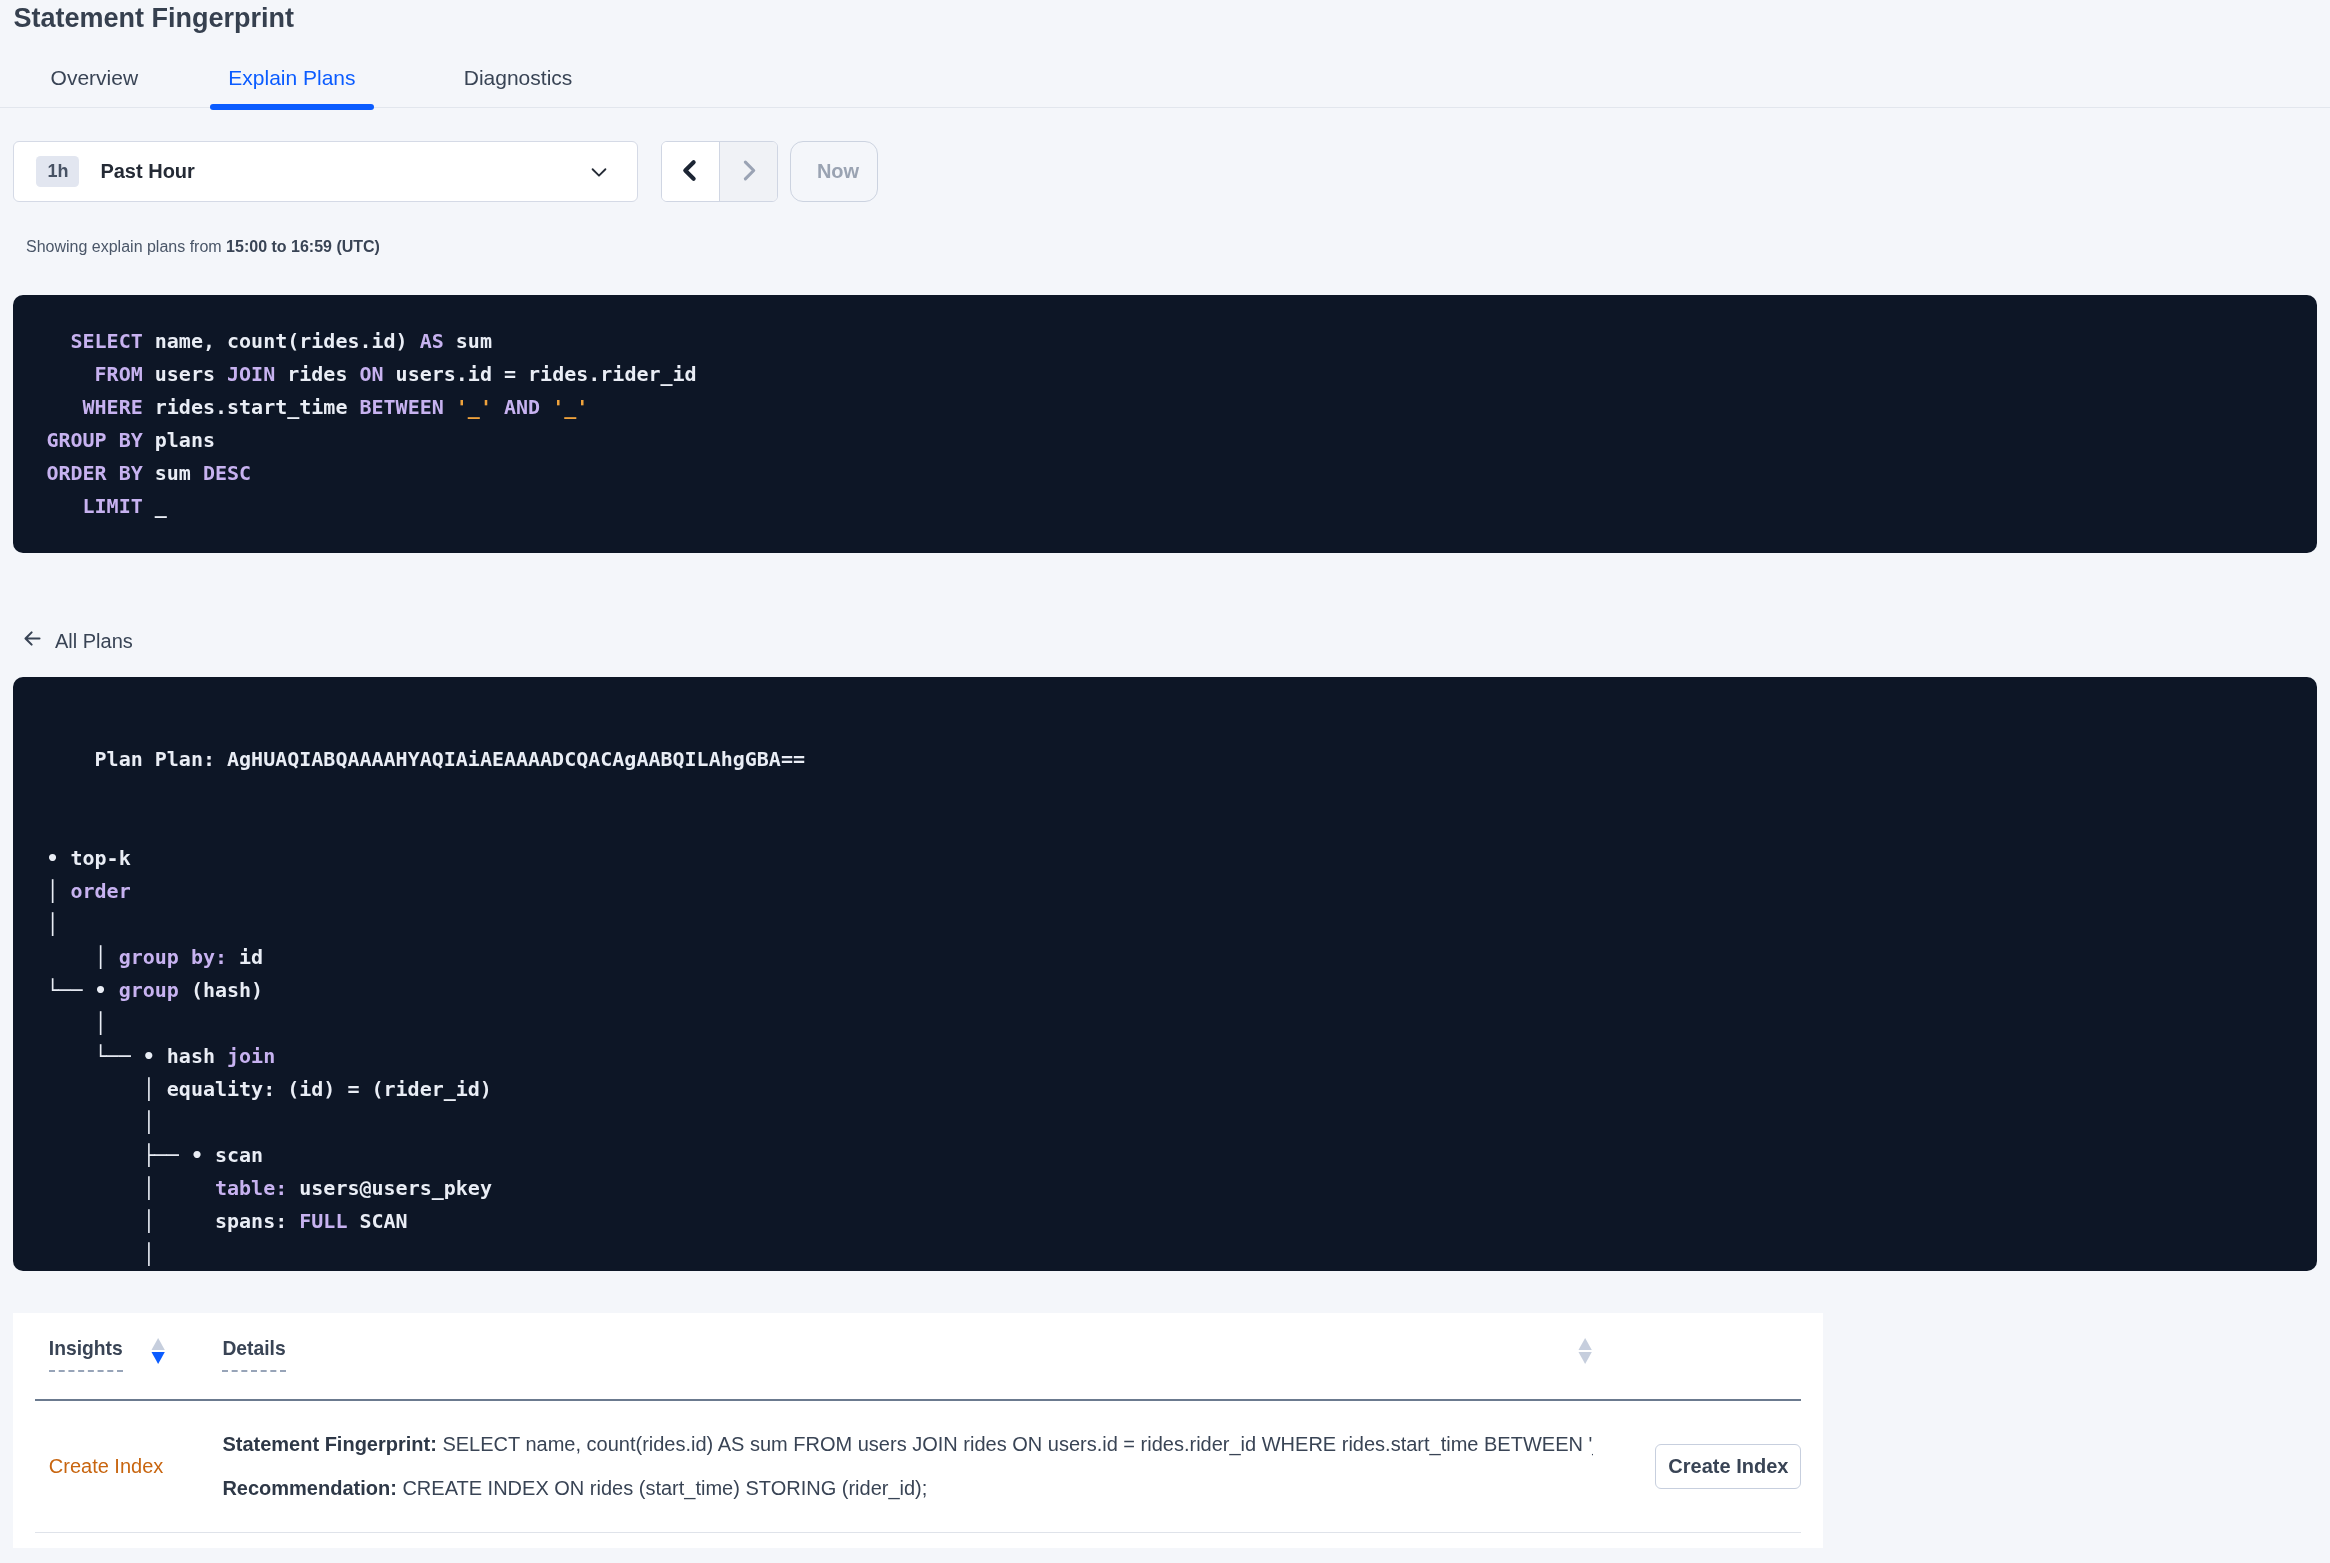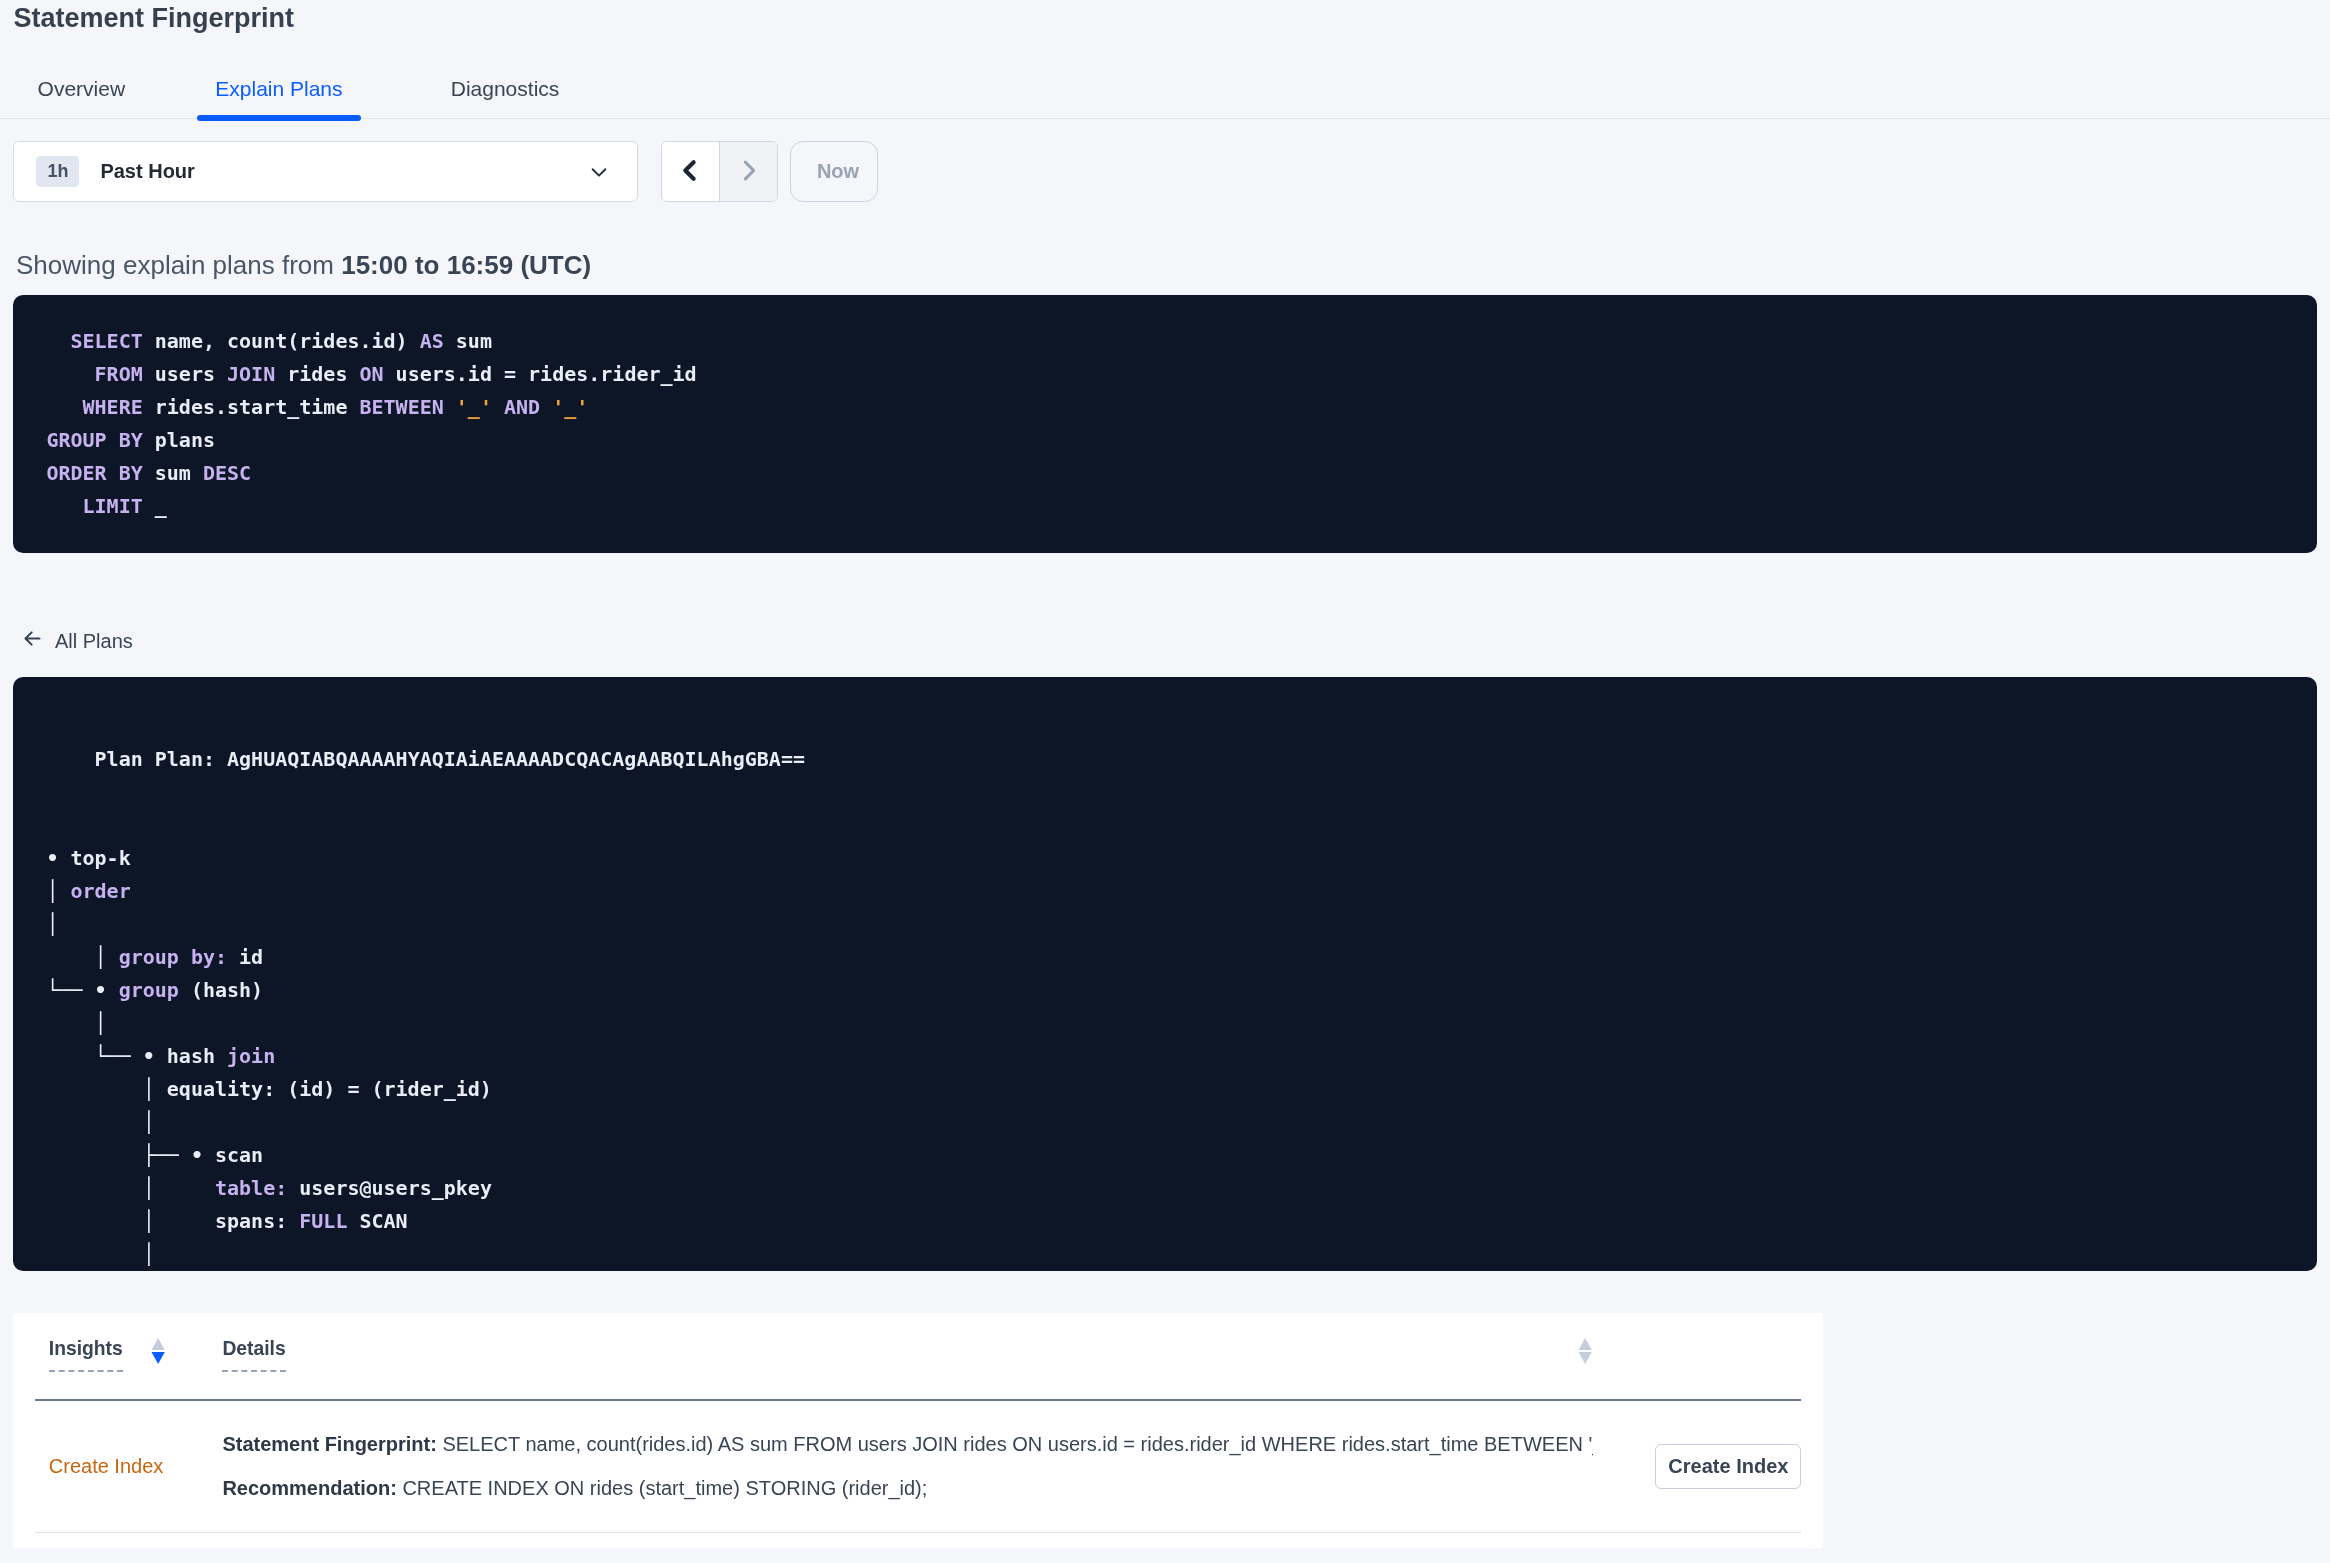--- a/index.html
+++ b/index.html
@@ -23,23 +23,23 @@
   .abs{position:absolute}
 
   
   .page-title{
     left:13.4px; top:3px;
     font-size:27px; font-weight:700; color:#36404f;
   }
 
   
   .tabs-bar{
-    left:0; top:71px; width:2330px; height:48px;
+    left:0; top:60px; width:2330px; height:48px;
     border-bottom:1.5px solid #e2e6ed;
-    padding-left:19px;
+    padding-left:32px;
     display:flex; align-items:flex-start;
   }
   .tab{
     position:relative; height:48px; padding:6px 18.6px 0 18.6px;
     font-size:21px; color:var(--text); cursor:pointer; white-space:nowrap;
   }
   .tab.t1{margin-right:53px}
   .tab.t2{margin-right:71px}
   .tab.active{color:var(--accent)}
   .tab-indicator{
@@ -72,21 +72,21 @@
   }
   .nav-btn.next{background:#f0f2f6; border-left:1.5px solid #d0d6e3; cursor:default;}
 
   .now-btn{
     left:790px; top:141px; width:88px; height:61px;
     border:1.5px solid #ccd3e0; border-radius:13px; background:transparent;
     font-family:"Liberation Sans",sans-serif;
     font-size:20px; font-weight:600; color:#9aa3b2; cursor:default;padding-left:8px;
   }
 
-  .showing{left:16px; top:238px; font-size:26px; color:#4a5668;margin-top:12px;}
+  .showing{left:26px; top:238px; font-size:16px; color:#4a5668;}
   .showing b{color:#394455; font-weight:700;}
 
   
   .panel-dark{
     background:var(--panel); border-radius:10px; overflow:hidden;
   }
   .sql-panel{left:13.4px; top:295px; width:2304px; height:258px; padding:30px 0 0 33px;}
   .plan-panel{left:13.4px; top:677px; width:2304px; height:594px; padding:33px 0 0 33px;}
   .code, .code-line{
     font-family:"DejaVu Sans Mono",monospace;

